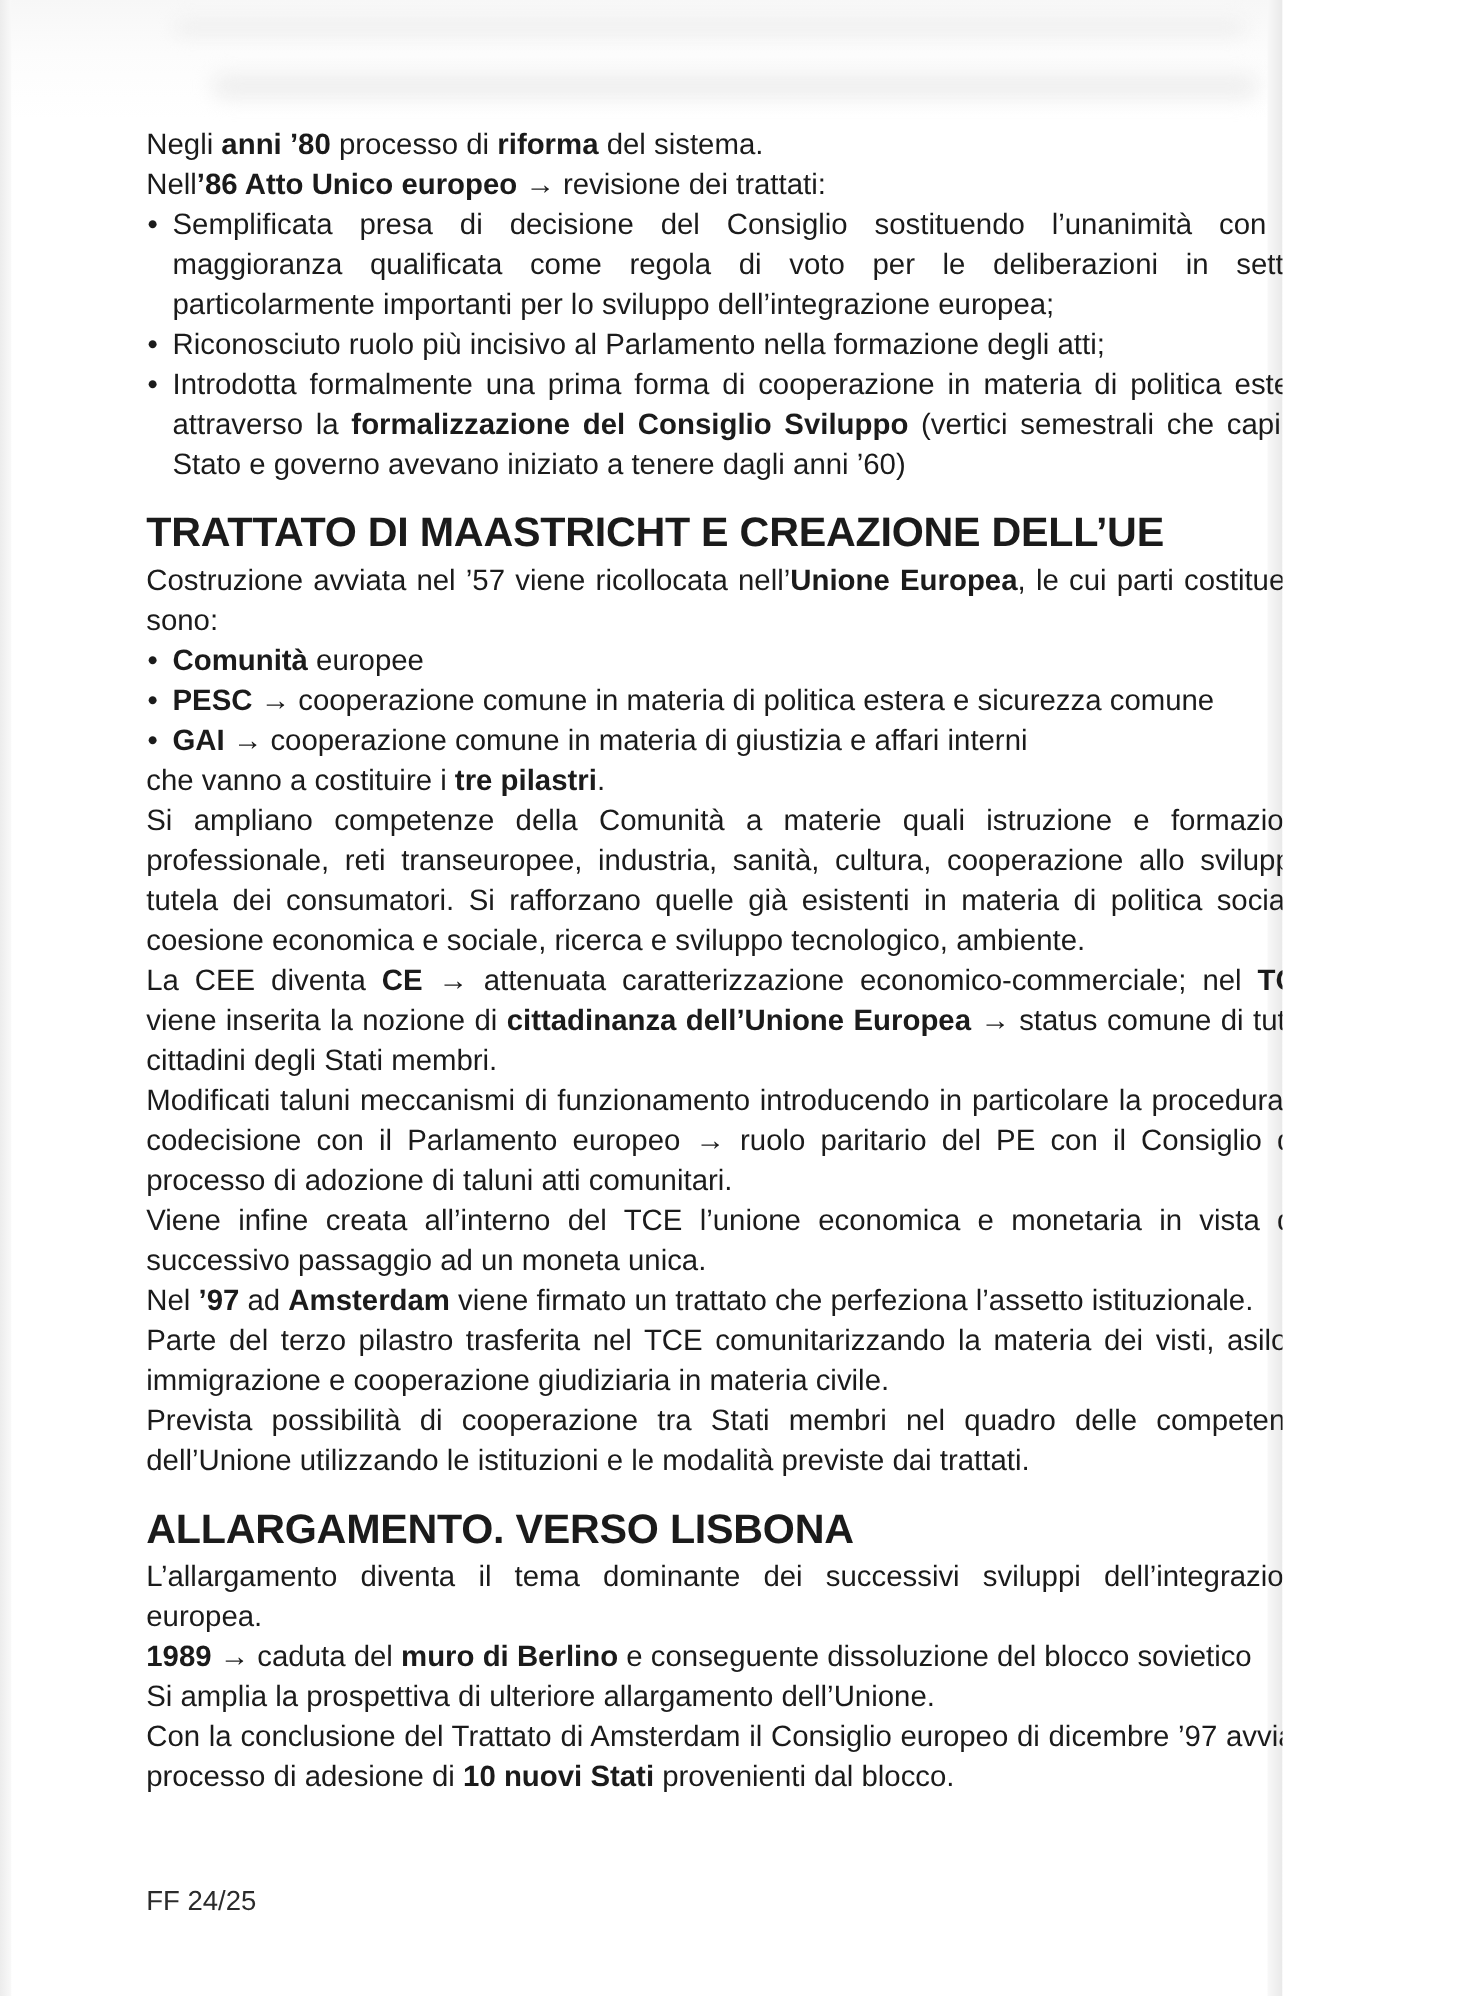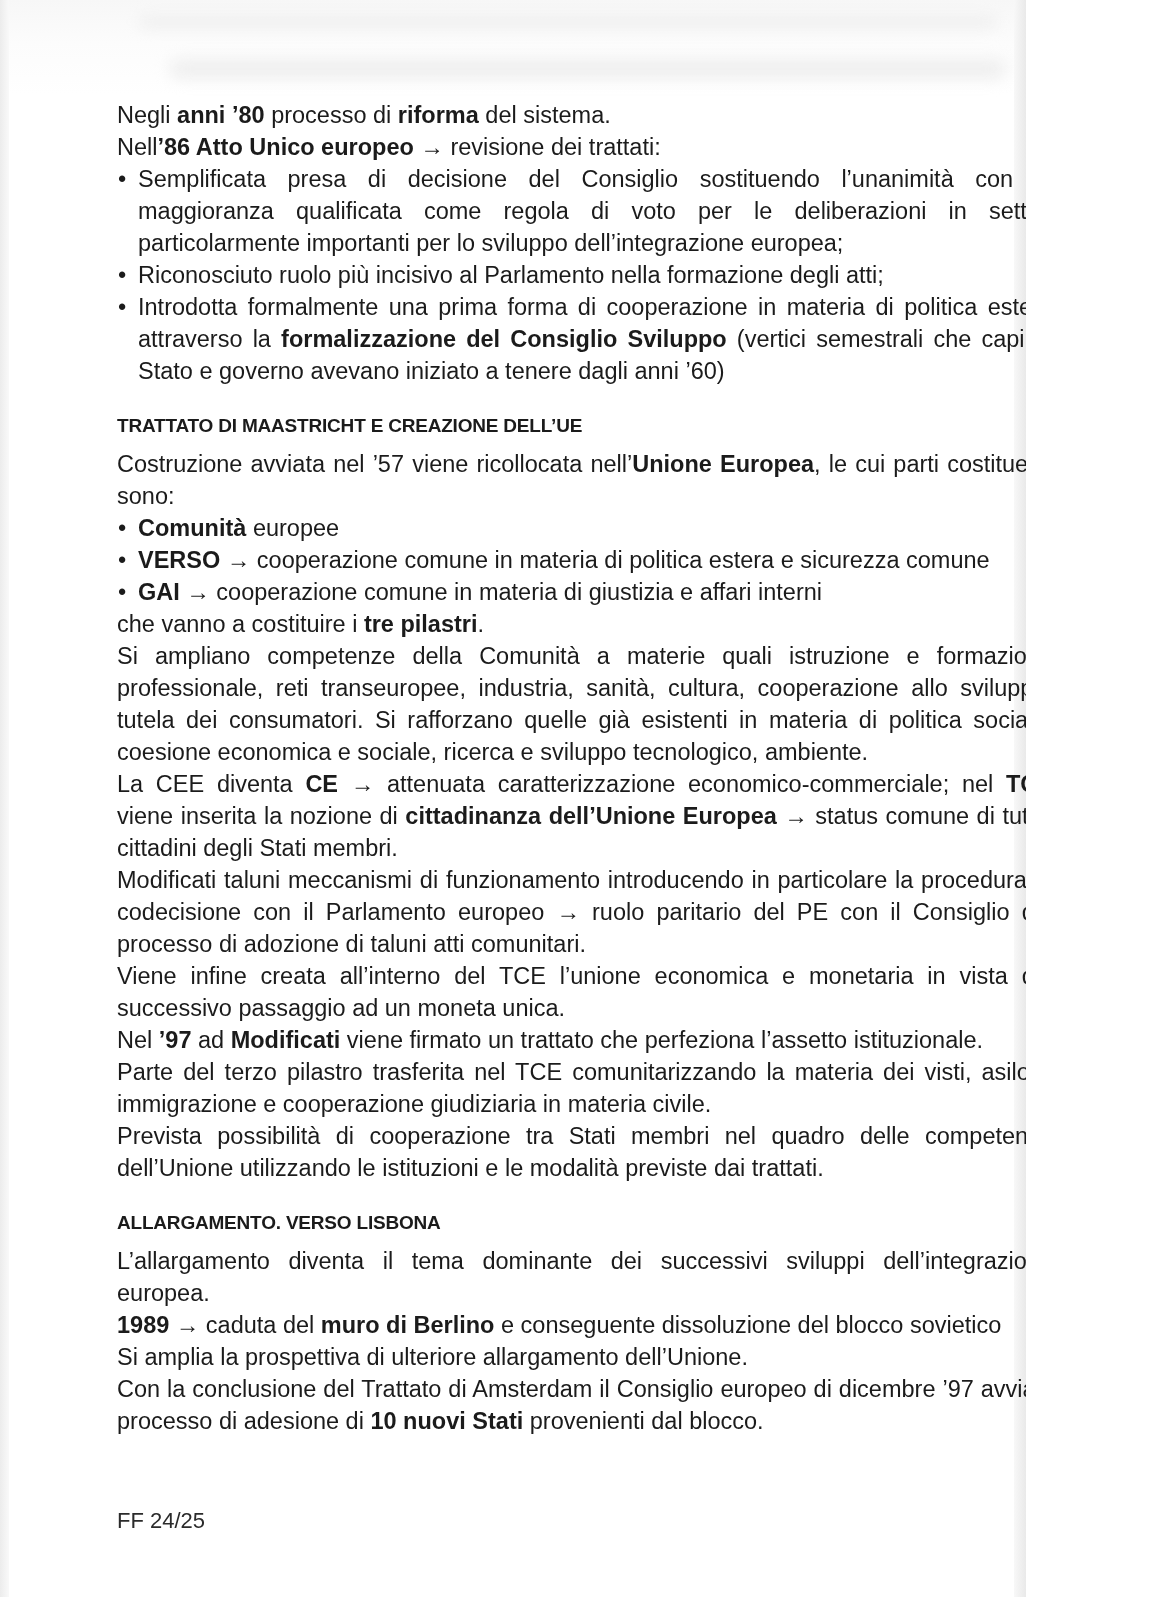--- a/index.html
+++ b/index.html
@@ -43,21 +43,21 @@
   .para {
     font-size: 23.5px;
     line-height: 32px;
     text-align: justify;
     margin: 0;
   }
   .para b { font-weight: 700; }
   .bullet { position: relative; padding-left: 21px; }
   .bullet .b-marker { position: absolute; left: 1px; top: 0; }
   .sect {
-    font-size: 19px;
+    font-size: 33px;
     line-height: 36px;
     font-weight: 700;
     letter-spacing: -0.2px;
     margin: 21px 0 4px 0;
   }
   .footer {
     position: absolute;
     left: 117px;
     width: 936px;
     top: 1507px;
@@ -83,28 +83,28 @@
 
   <section class="content">
       <p class="para"><span>Negli </span><b>anni ’80</b><span> processo di </span><b>riforma</b><span> del sistema.</span></p>
       <p class="para"><span>Nell</span><b>’86 Atto Unico europeo</b><span> → revisione dei trattati:</span></p>
       <p class="para bullet"><span class="b-marker">•</span><span>Semplificata presa di decisione del Consiglio sostituendo l’unanimità con la maggioranza qualificata come regola di voto per le deliberazioni in settori particolarmente importanti per lo sviluppo dell’integrazione europea;</span></p>
       <p class="para bullet"><span class="b-marker">•</span><span>Riconosciuto ruolo più incisivo al Parlamento nella formazione degli atti;</span></p>
       <p class="para bullet"><span class="b-marker">•</span><span>Introdotta formalmente una prima forma di cooperazione in materia di politica estera attraverso la </span><b>formalizzazione del Consiglio Sviluppo</b><span> (vertici semestrali che capi di Stato e governo avevano iniziato a tenere dagli anni ’60)</span></p>
       <h2 class="sect">TRATTATO DI MAASTRICHT E CREAZIONE DELL’UE</h2>
       <p class="para"><span>Costruzione avviata nel ’57 viene ricollocata nell’</span><b>Unione Europea</b><span>, le cui parti costituenti sono:</span></p>
       <p class="para bullet"><span class="b-marker">•</span><b>Comunità</b><span> europee</span></p>
-      <p class="para bullet"><span class="b-marker">•</span><b>VERSO</b><span> → cooperazione comune in materia di politica estera e sicurezza comune</span></p>
+      <p class="para bullet"><span class="b-marker">•</span><b>PESC</b><span> → cooperazione comune in materia di politica estera e sicurezza comune</span></p>
       <p class="para bullet"><span class="b-marker">•</span><b>GAI</b><span> → cooperazione comune in materia di giustizia e affari interni</span></p>
       <p class="para"><span>che vanno a costituire i </span><b>tre pilastri</b><span>.</span></p>
       <p class="para"><span>Si ampliano competenze della Comunità a materie quali istruzione e formazione professionale, reti transeuropee, industria, sanità, cultura, cooperazione allo sviluppo, tutela dei consumatori. Si rafforzano quelle già esistenti in materia di politica sociale, coesione economica e sociale, ricerca e sviluppo tecnologico, ambiente.</span></p>
       <p class="para"><span>La CEE diventa </span><b>CE</b><span> → attenuata caratterizzazione economico-commerciale; nel </span><b>TCE</b><span> viene inserita la nozione di </span><b>cittadinanza dell’Unione Europea</b><span> → status comune di tutti i cittadini degli Stati membri.</span></p>
       <p class="para"><span>Modificati taluni meccanismi di funzionamento introducendo in particolare la procedura di codecisione con il Parlamento europeo → ruolo paritario del PE con il Consiglio del processo di adozione di taluni atti comunitari.</span></p>
       <p class="para"><span>Viene infine creata all’interno del TCE l’unione economica e monetaria in vista del successivo passaggio ad un moneta unica.</span></p>
-      <p class="para"><span>Nel </span><b>’97</b><span> ad </span><b>Modificati</b><span> viene firmato un trattato che perfeziona l’assetto istituzionale.</span></p>
+      <p class="para"><span>Nel </span><b>’97</b><span> ad </span><b>Amsterdam</b><span> viene firmato un trattato che perfeziona l’assetto istituzionale.</span></p>
       <p class="para"><span>Parte del terzo pilastro trasferita nel TCE comunitarizzando la materia dei visti, asilo e immigrazione e cooperazione giudiziaria in materia civile.</span></p>
       <p class="para"><span>Prevista possibilità di cooperazione tra Stati membri nel quadro delle competenze dell’Unione utilizzando le istituzioni e le modalità previste dai trattati.</span></p>
       <h2 class="sect">ALLARGAMENTO. VERSO LISBONA</h2>
       <p class="para"><span>L’allargamento diventa il tema dominante dei successivi sviluppi dell’integrazione europea.</span></p>
       <p class="para"><b>1989</b><span> → caduta del </span><b>muro di Berlino</b><span> e conseguente dissoluzione del blocco sovietico</span></p>
       <p class="para"><span>Si amplia la prospettiva di ulteriore allargamento dell’Unione.</span></p>
       <p class="para"><span>Con la conclusione del Trattato di Amsterdam il Consiglio europeo di dicembre ’97 avvia il processo di adesione di </span><b>10 nuovi Stati</b><span> provenienti dal blocco.</span></p>
     </section>
 
   <div class="footer">

